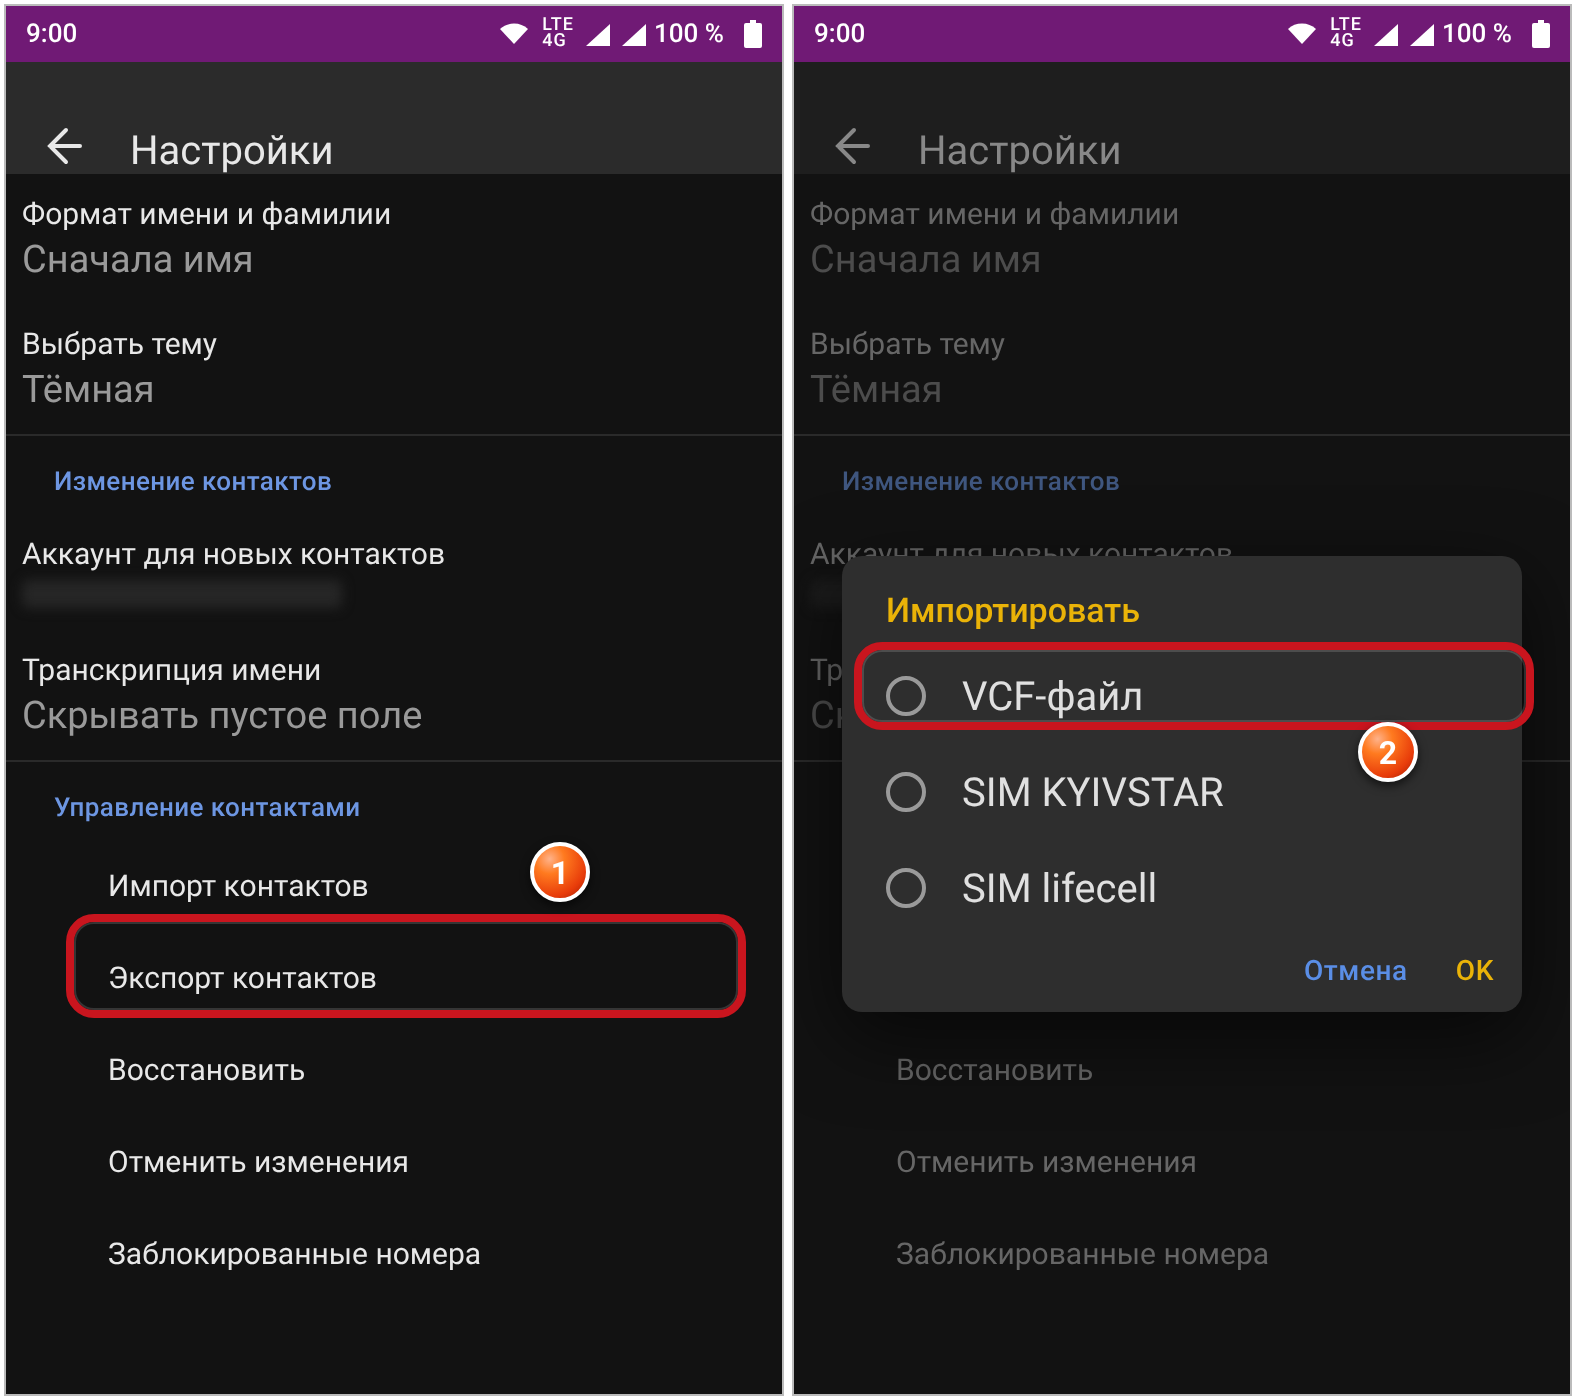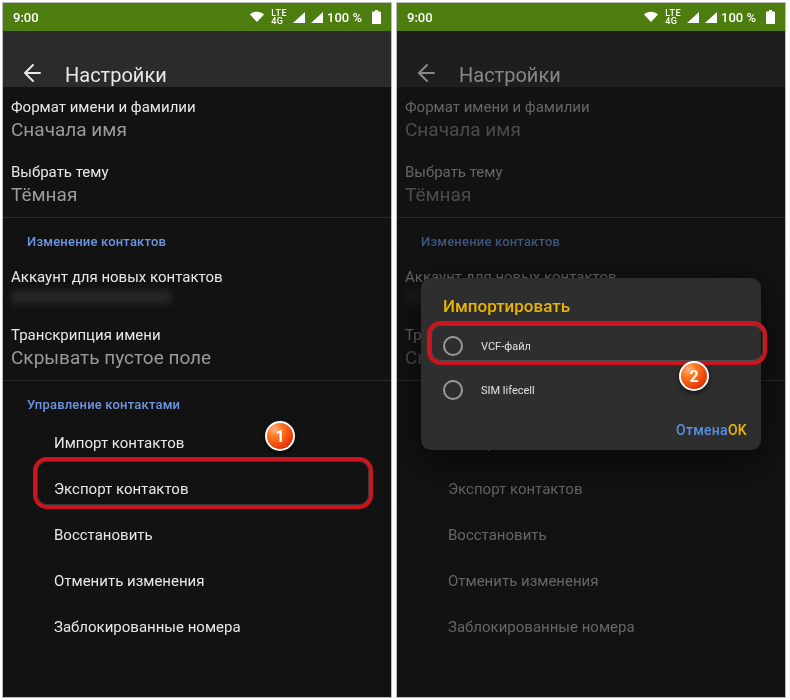--- a/index.html
+++ b/index.html
@@ -18,21 +18,21 @@
     margin: 2px;
     background: #121212;
     border: 1px solid #bbb;
     overflow: hidden;
     color: #e2e2e2;
   }
   .phone.dimmed { color: #888; }
   
   .statusbar {
     height: 28px;
-    background: #4d7c0f;
+    background: #701a75;
     display: flex;
     align-items: center;
     padding: 0 10px;
     font-size: 13px;
     font-weight: 500;
     color: #fff;
   }
   .statusbar .spacer { flex: 1; }
   .statusbar .ico { margin-left: 6px; display: inline-flex; align-items: center; }
   .statusbar .pct { margin-left: 4px; margin-right: 4px; }
@@ -111,24 +111,25 @@
     display: flex; align-items: center;
     padding: 12px 22px;
   }
   .radio {
     width: 20px; height: 20px;
     border: 2px solid #9a9a9a;
     border-radius: 50%;
     margin-right: 18px;
     flex-shrink: 0;
   }
-  .radio-label { font-size: 11px; color: #e0e0e0; }
+  .radio-label { font-size: 20px; color: #e0e0e0; }
   .dlg-actions {
     display: flex; justify-content: flex-end;
     padding: 10px 14px 6px;
+    gap: 24px;
   }
   .dlg-btn { font-size: 14px; font-weight: 500; letter-spacing: 0.3px; cursor: pointer; }
   .dlg-btn.cancel { color: #5a8ee6; }
   .dlg-btn.ok { color: #eab308; }
 </style>
 </head>
 <body>
 
 <div class="phone">
   <div class="statusbar">
@@ -293,20 +294,24 @@
   </div>
 
   <div class="dialog">
     <div class="dlg-title">Импортировать</div>
     <div class="radio-row">
       <span class="radio"></span>
       <span class="radio-label">VCF-файл</span>
     </div>
     <div class="radio-row">
       <span class="radio"></span>
+      <span class="radio-label">SIM KYIVSTAR</span>
+    </div>
+    <div class="radio-row">
+      <span class="radio"></span>
       <span class="radio-label">SIM lifecell</span>
     </div>
     <div class="dlg-actions">
       <span class="dlg-btn cancel">Отмена</span>
       <span class="dlg-btn ok">OK</span>
     </div>
   </div>
 
   <div class="hl" style="left:30px; top:318px; width:340px; height:44px;"></div>
   <div class="badge" style="left:282px; top:358px;">

